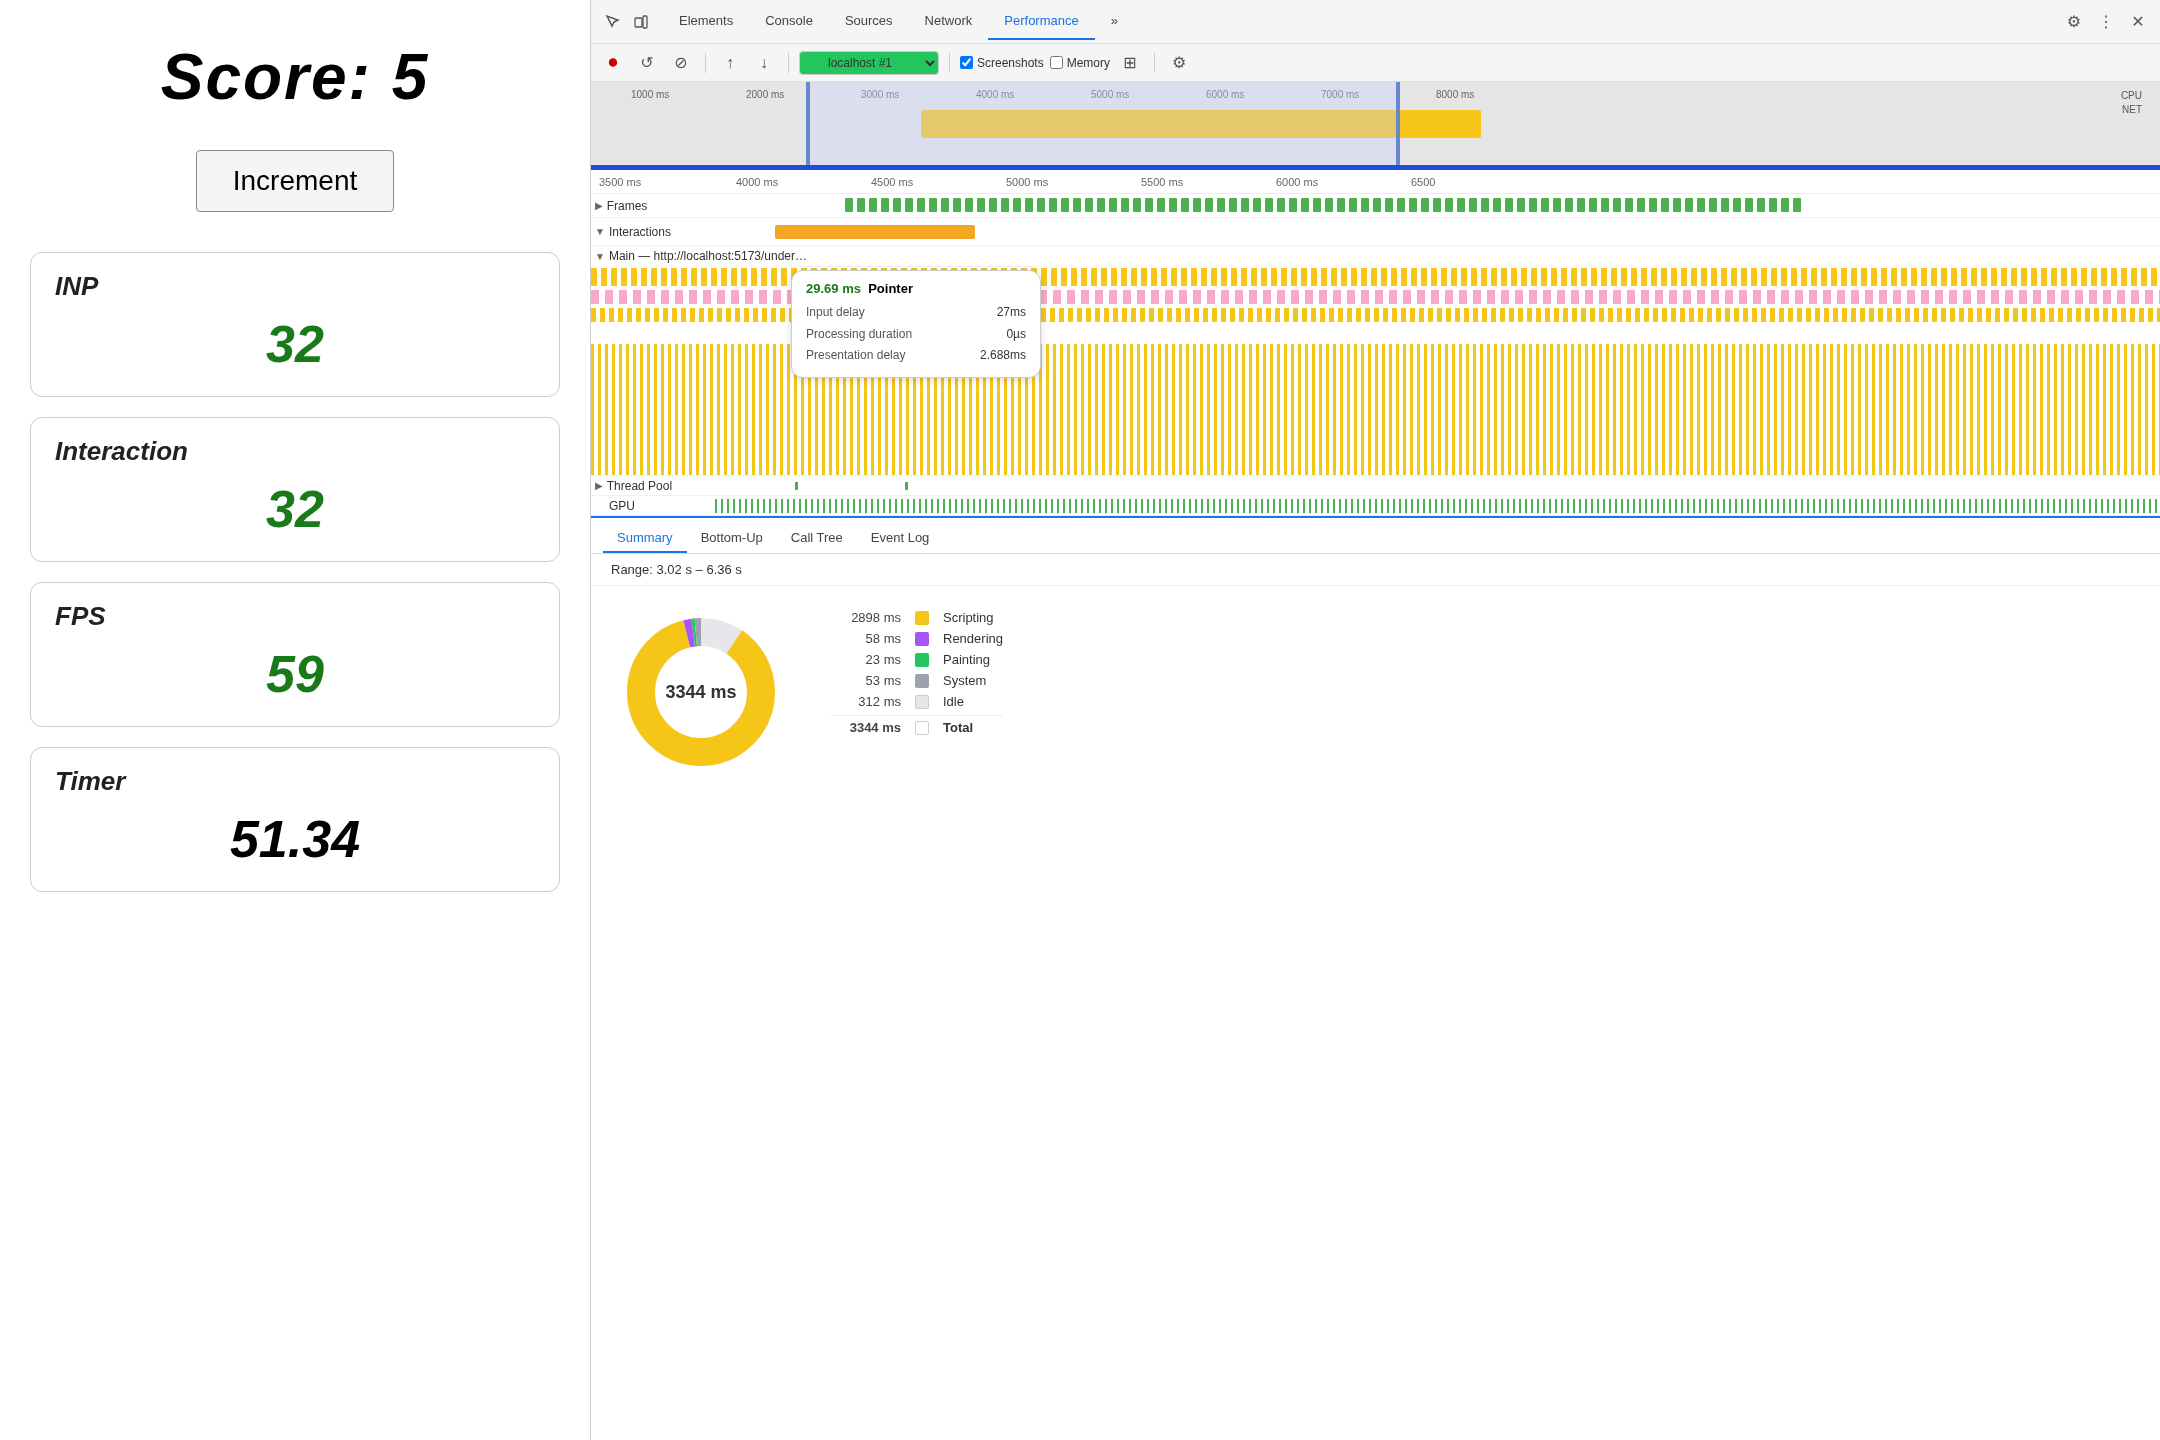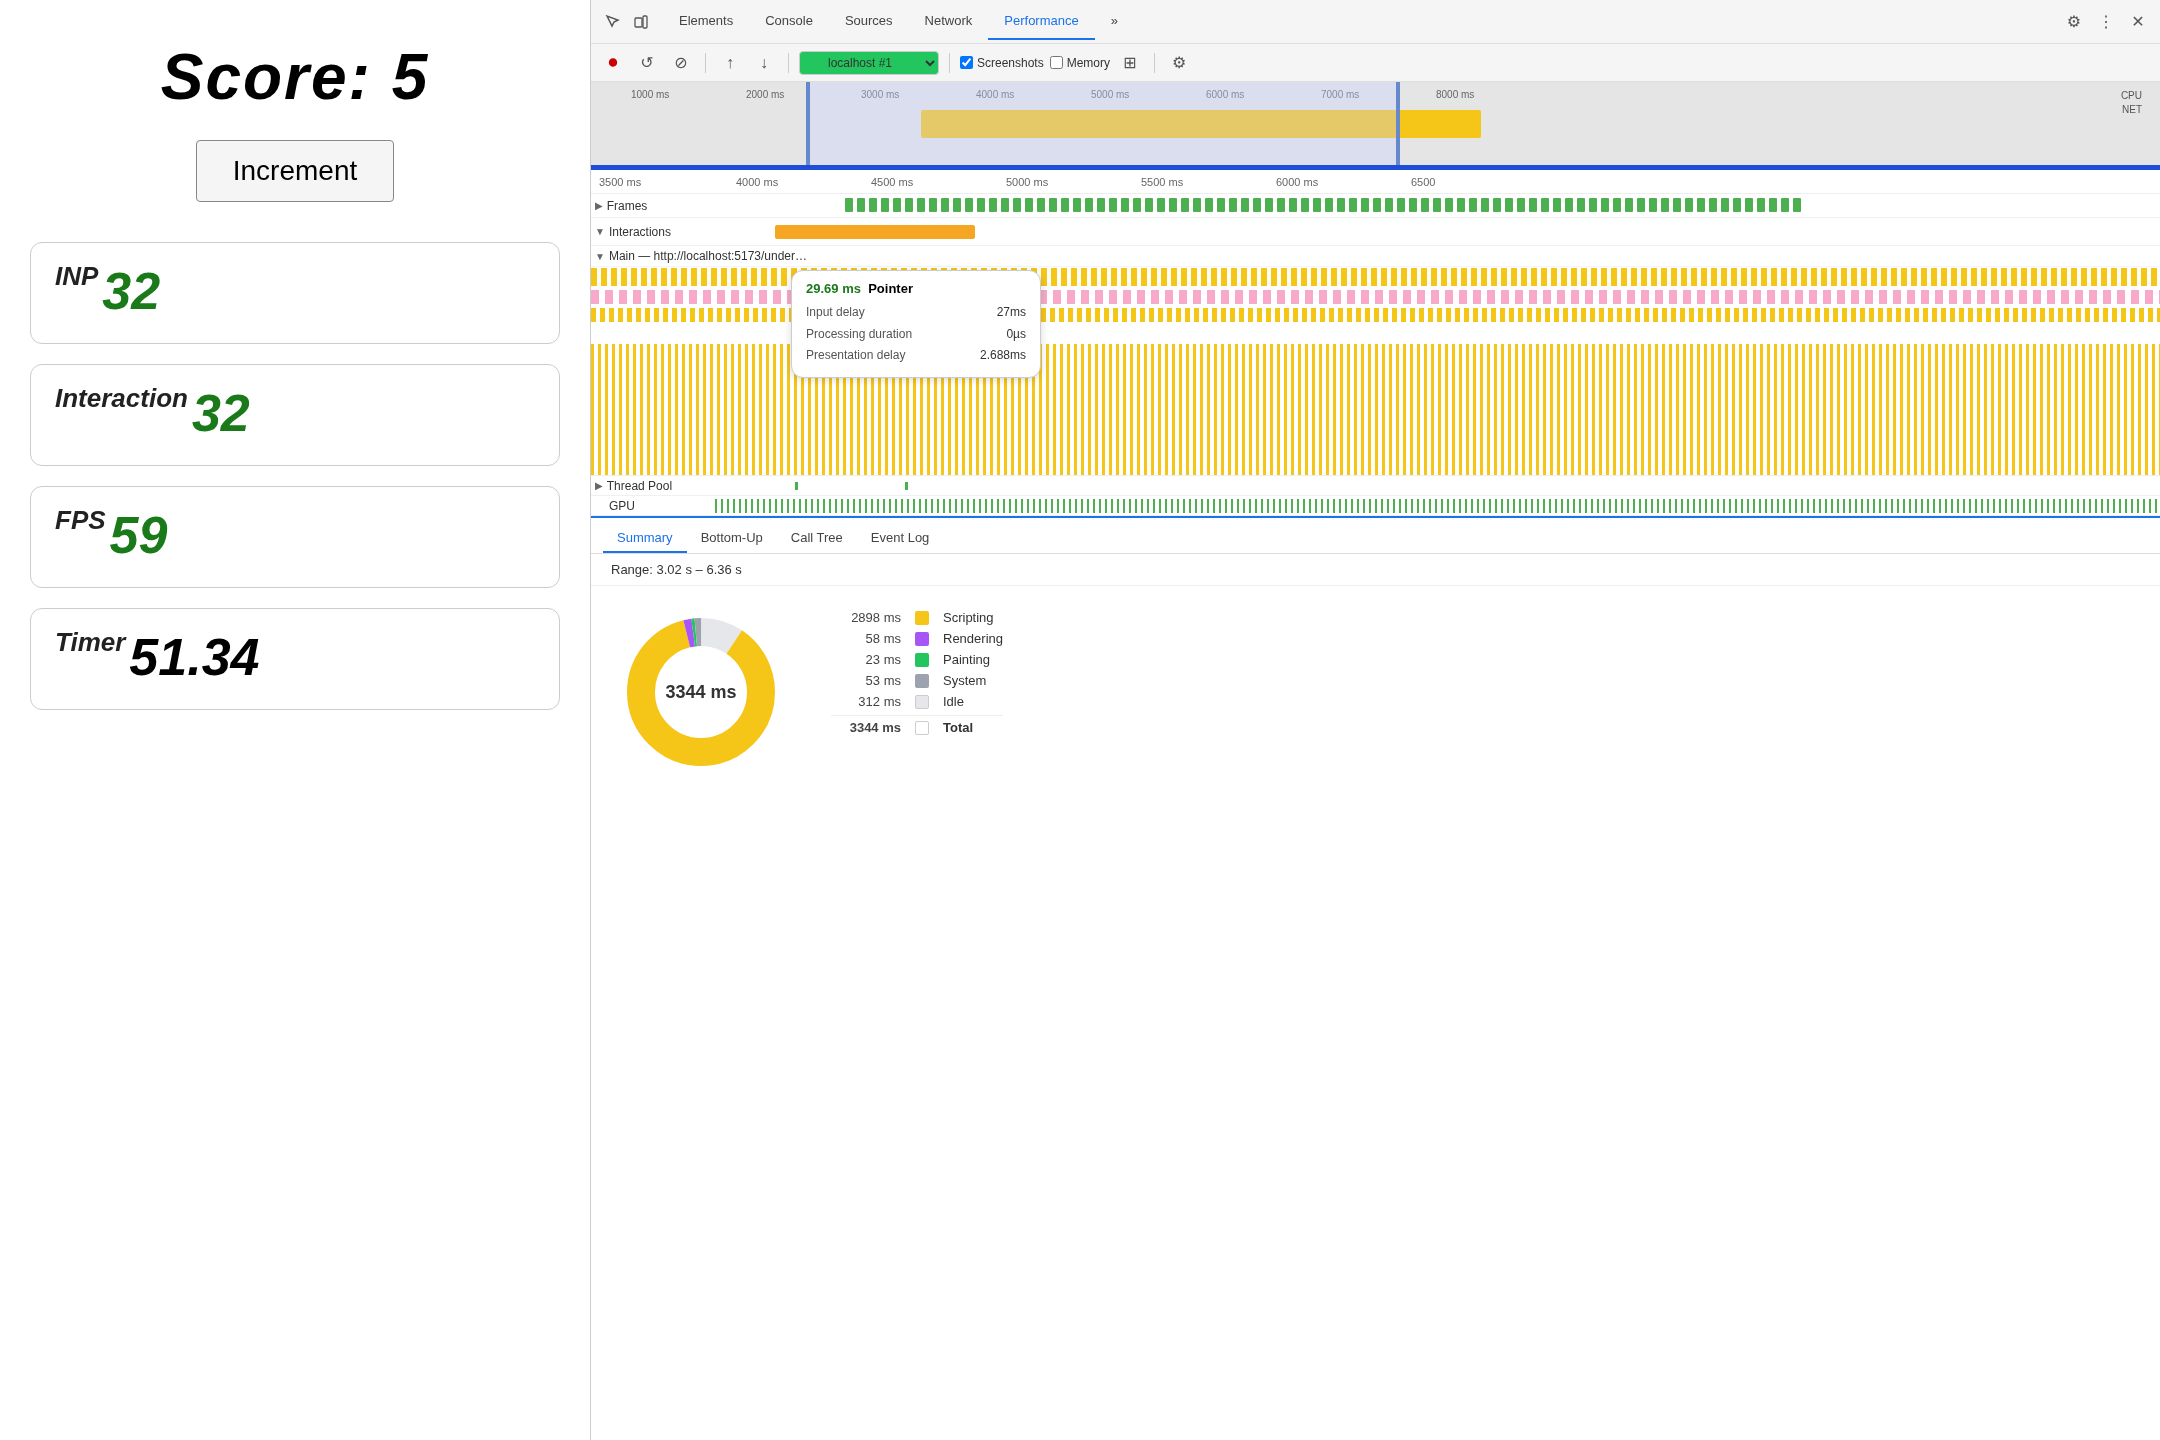--- a/index.html
+++ b/index.html
@@ -23,43 +23,43 @@
       align-items: center;
       gap: 20px;
     }
 
     .score-title {
       font-size: 64px;
       font-weight: 900;
       font-style: italic;
       color: #000;
       letter-spacing: 2px;
-      margin-bottom: 6px;
+      margin-bottom: 16px;
       align-self: center;
     }
 
     .increment-btn {
       border: 1.5px solid #888;
       background: #f5f5f5;
       border-radius: 4px;
       padding: 14px 36px;
       font-size: 28px;
       cursor: pointer;
       color: #000;
       margin-bottom: 20px;
     }
 
     .metric-card {
       width: 100%;
       border: 1.5px solid #ccc;
       border-radius: 12px;
       padding: 18px 24px 22px 24px;
       display: flex;
-      flex-direction: row;
-      gap: 4px;
+      flex-direction: column;
+      gap: 12px;
     }
 
     .metric-label {
       font-size: 26px;
       font-weight: 700;
       font-style: italic;
       color: #222;
     }
 
     .metric-value-green {

